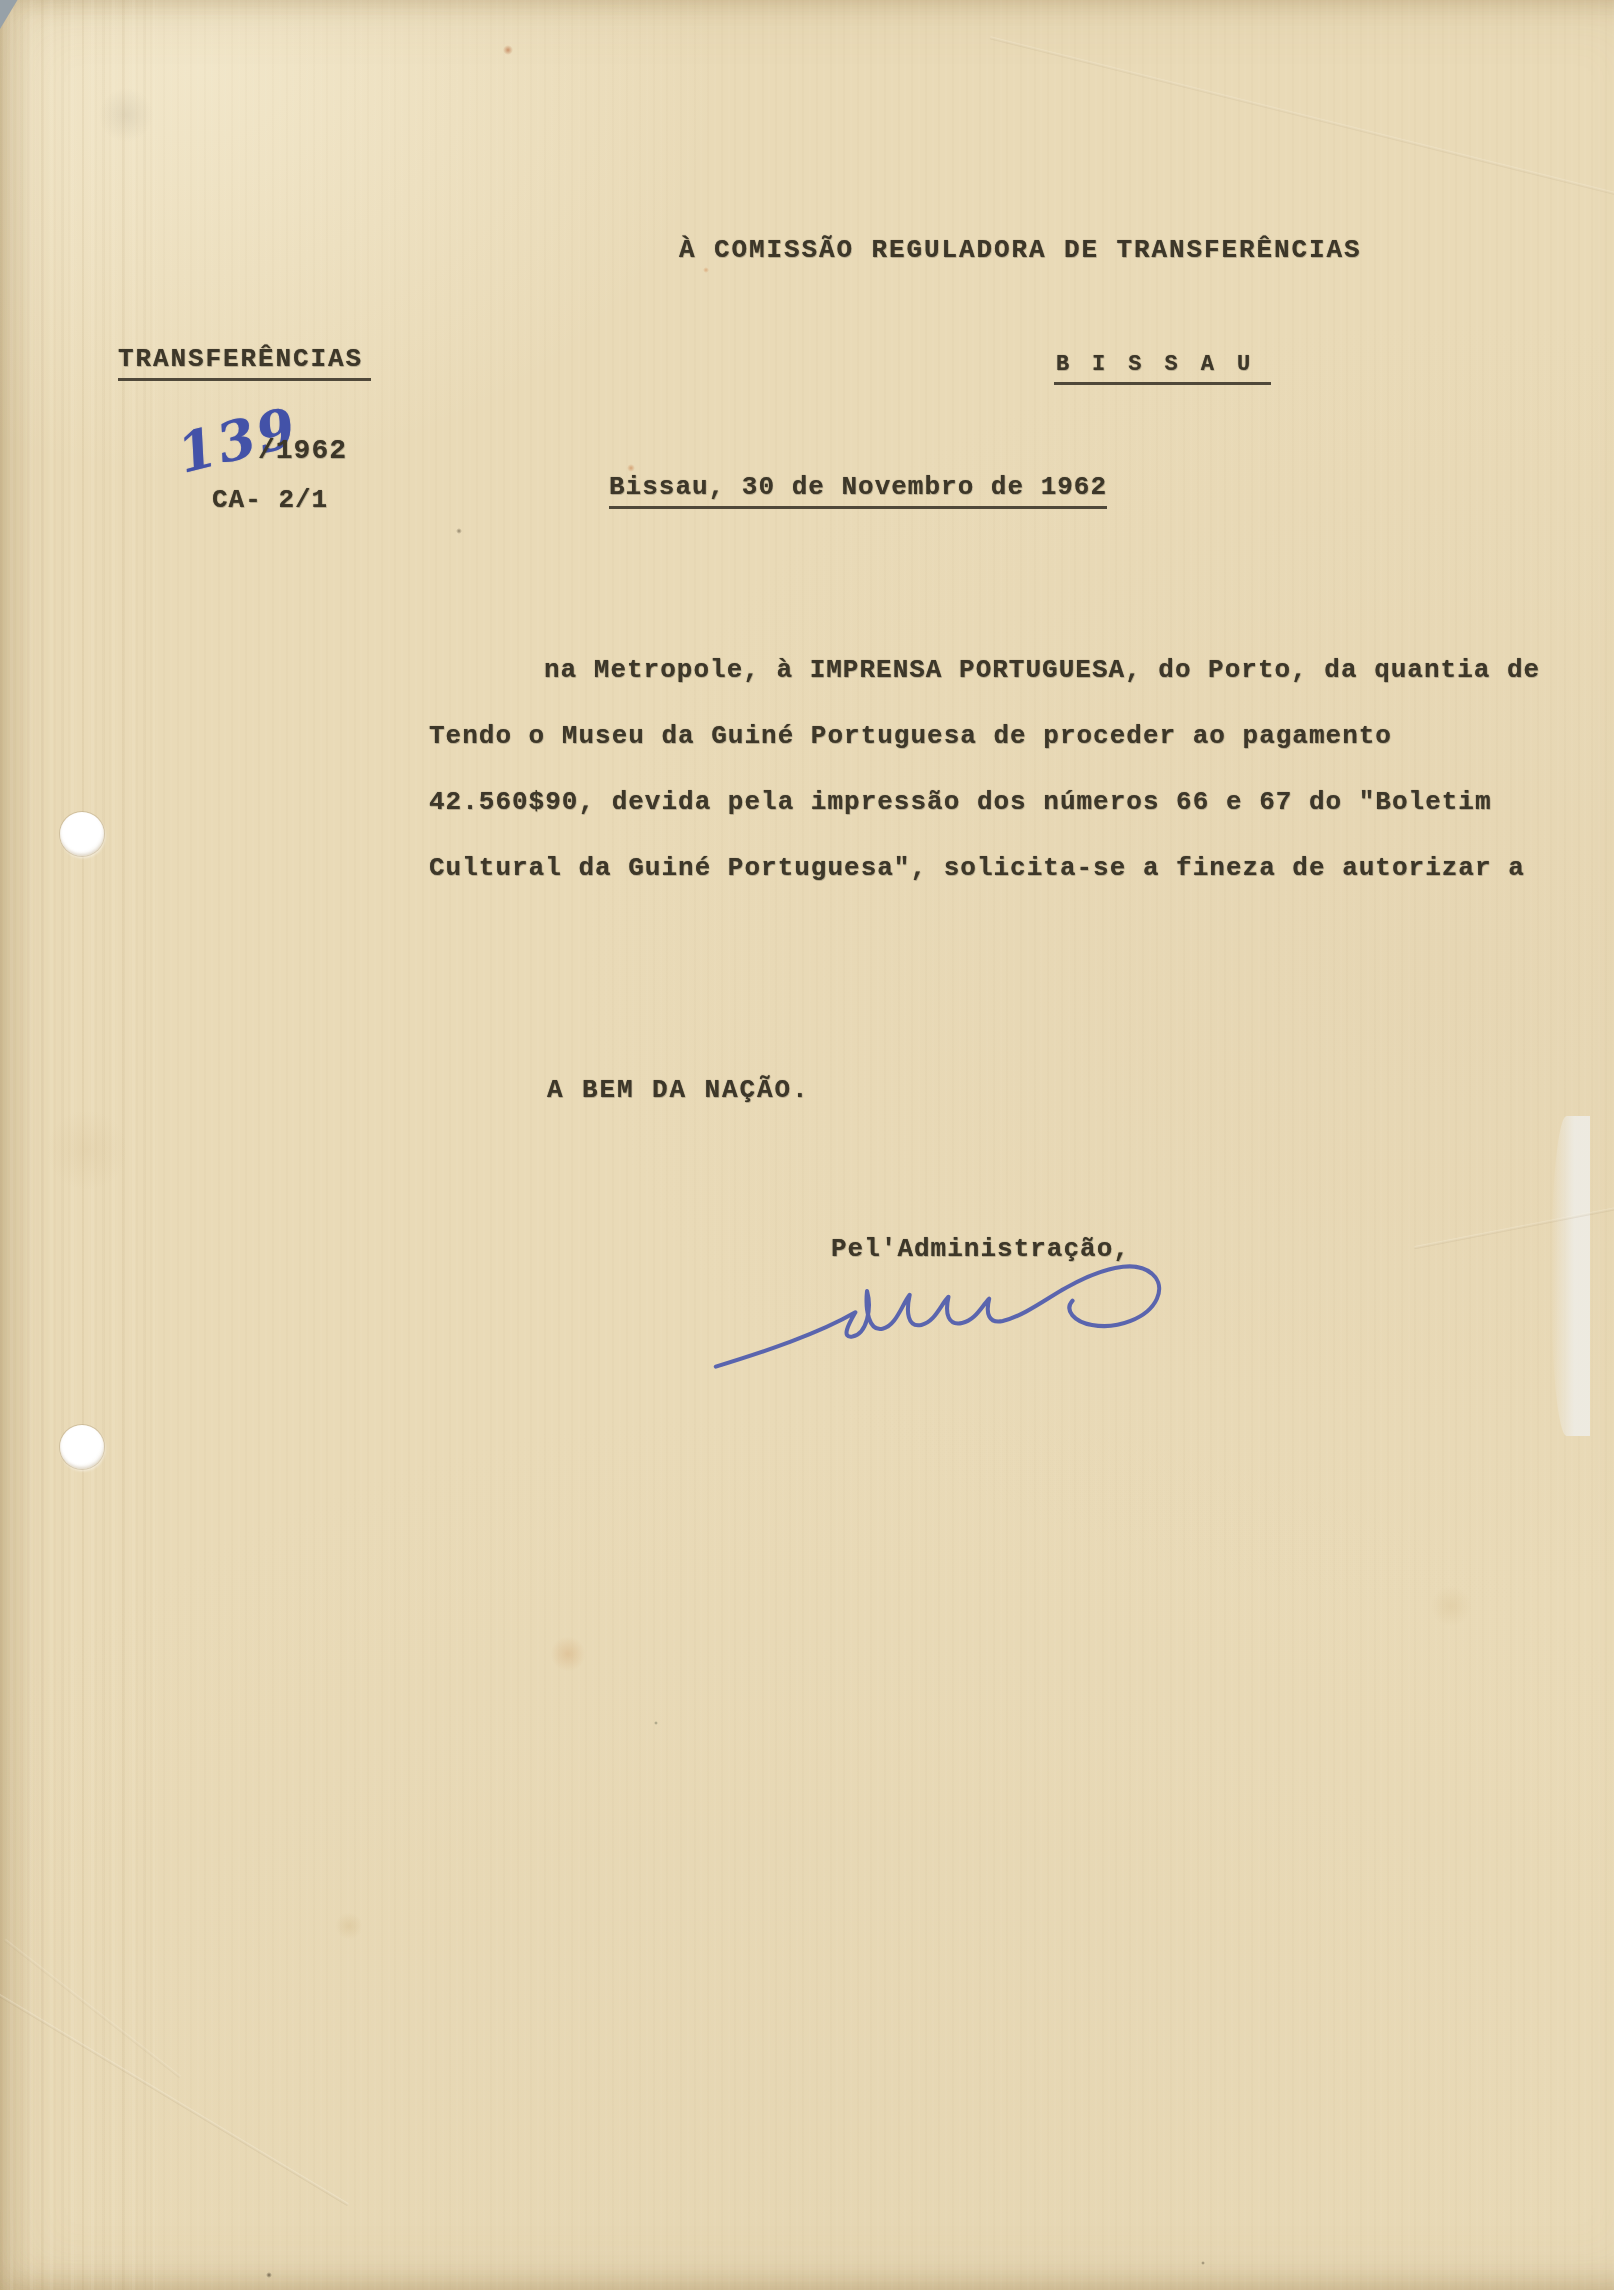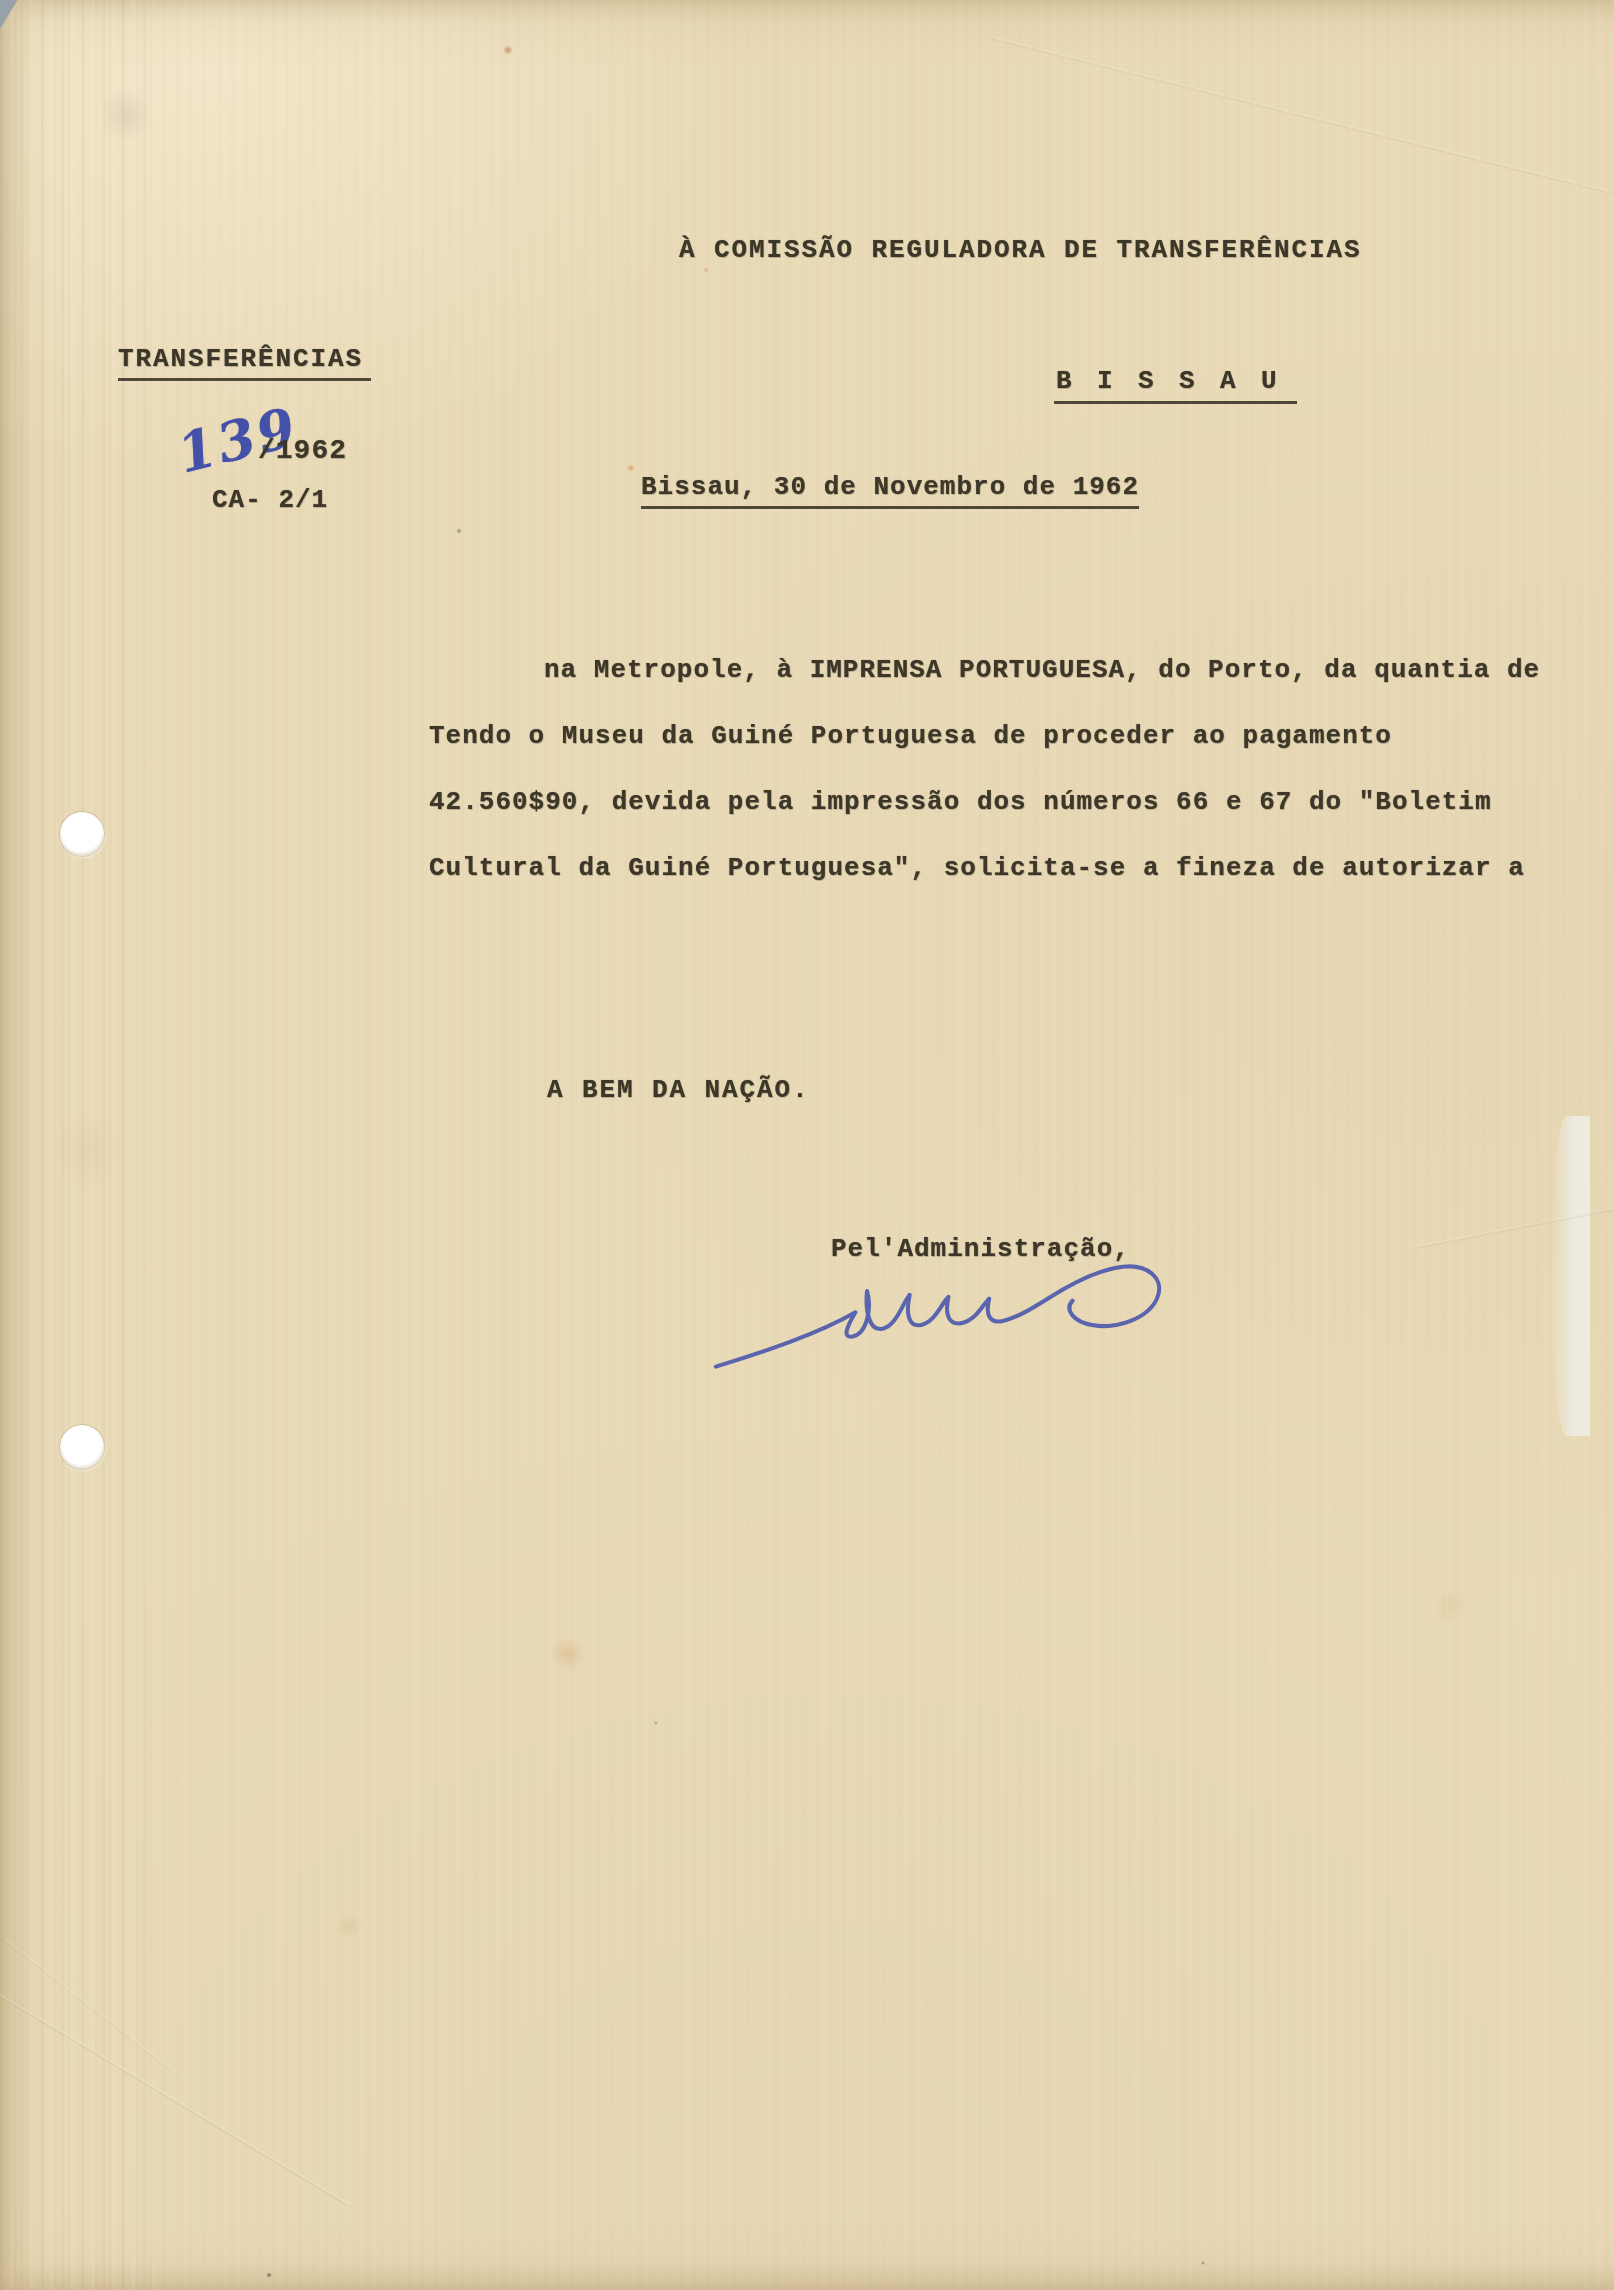--- a/index.html
+++ b/index.html
@@ -85,22 +85,22 @@
     letter-spacing:1px;
     white-space:pre;
     text-shadow:0 0 1px rgba(61,55,41,.65), 0.7px 0.7px 0 rgba(61,55,41,.22);
   }
   .underlined{
     border-bottom:3.9px solid rgba(52,46,35,.85);
     padding-bottom:3.9px;
   }
   .recipient{left:679px;top:235px;font-size:26px;letter-spacing:1.9px;}
   .department{left:118px;top:344px;font-size:26px;letter-spacing:1.9px;padding-right:7.8px;}
-  .city{left:1054px;top:366px;font-size:26px;letter-spacing:4.9px;padding:0 15.5px 4.9px 1.9px;}
-  .dateline{left:609px;top:472px;font-size:26px;margin-left:32px;}
+  .city{left:1054px;top:352px;font-size:22px;letter-spacing:4.9px;padding:0 15.5px 4.9px 1.9px;}
+  .dateline{left:609px;top:472px;font-size:26px;}
   .ref-hand{
     position:absolute;left:177px;top:408px;
     font-family:"DejaVu Serif","Liberation Serif",serif;
     font-style:italic;font-weight:700;
     font-size:54px;color:#4352a8;
     transform:rotate(-14deg);letter-spacing:2.9px;
     text-shadow:0 0 1px rgba(67,82,168,.5);
   }
   .ref-year{left:258px;top:435px;font-size:28px;}
   .ref-code{left:212px;top:485px;font-size:26px;}

